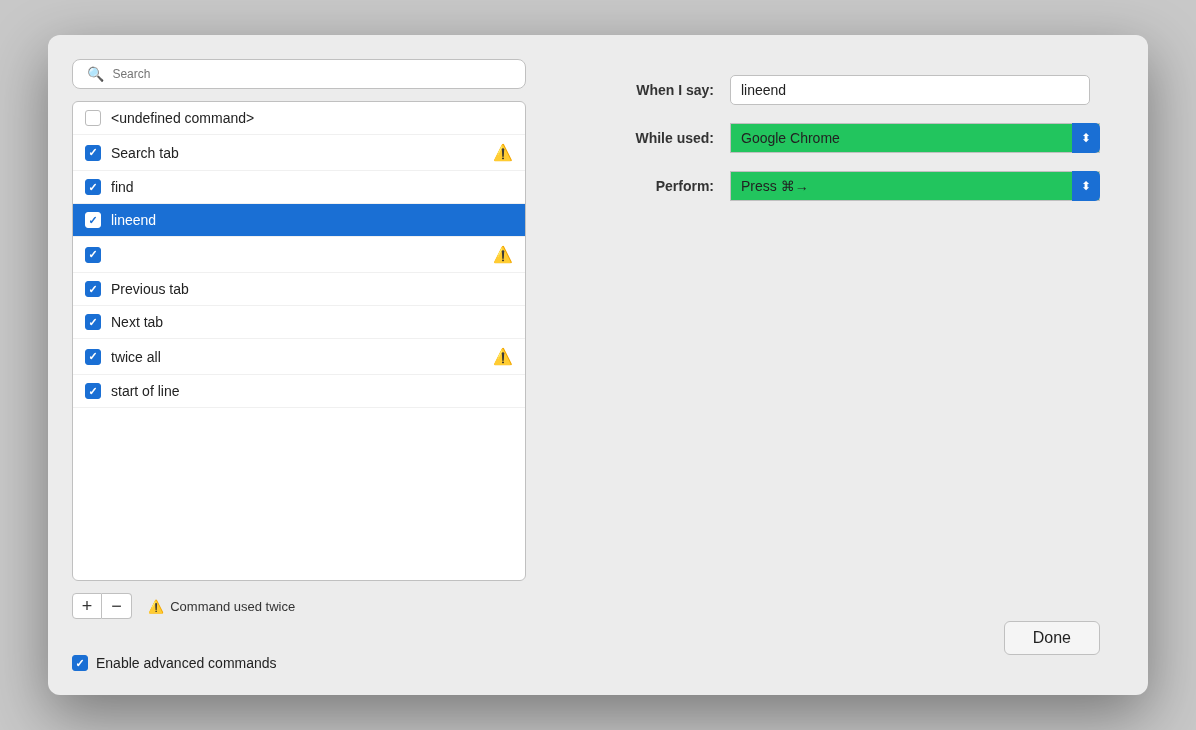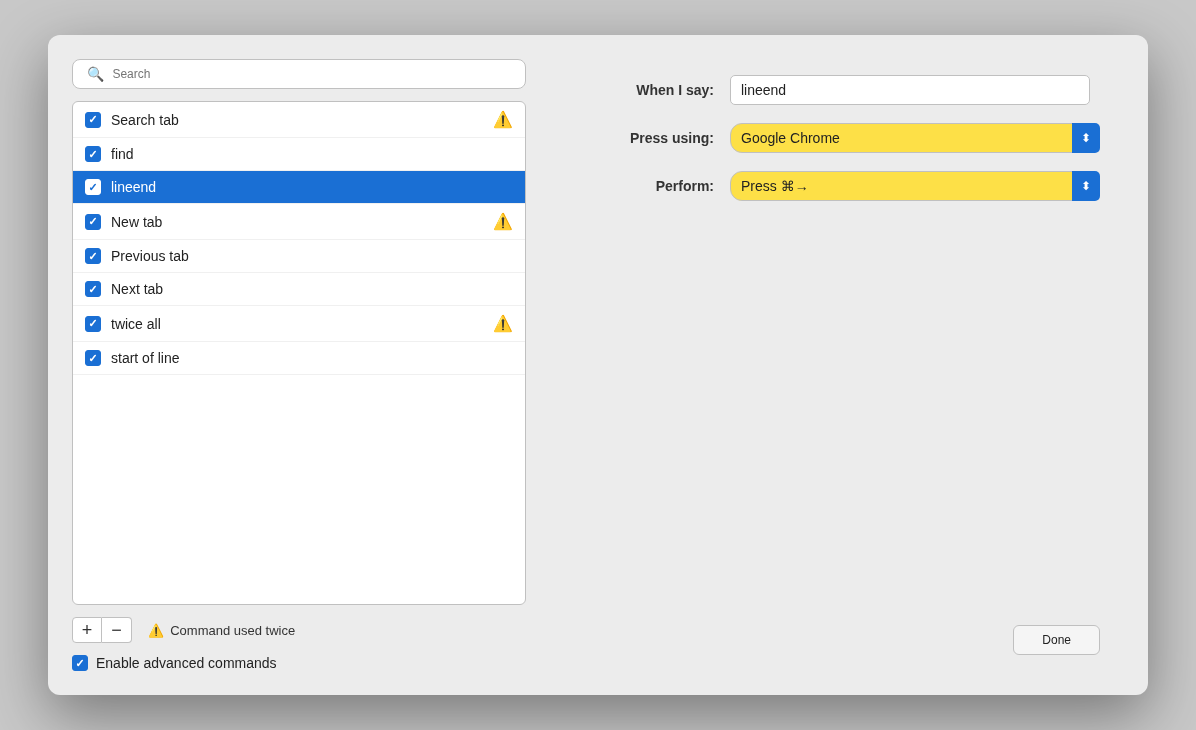--- a/index.html
+++ b/index.html
@@ -178,21 +178,21 @@
       gap: 6px;
       font-size: 13px;
       color: #333;
       margin-left: 16px;
     }
 
     .enable-row {
       display: flex;
       align-items: center;
       gap: 8px;
-      margin-top: 0;
+      margin-top: 24px;
     }
 
     .enable-checkbox {
       width: 16px;
       height: 16px;
       appearance: none;
       -webkit-appearance: none;
       border: 1.5px solid #1a6fd4;
       border-radius: 3px;
       background: #1a6fd4;
@@ -252,23 +252,23 @@
     }
 
     .form-select-container {
       position: relative;
       width: 370px;
     }
 
     .form-select {
       appearance: none;
       -webkit-appearance: none;
-      background: #fde047;
-      border: 1px solid #c0c0c0;
-      border-radius: 12px;
+      background: #22c55e;
+      border: 1px solid #c0c0c0;
+      border-radius: 0;
       padding: 6px 36px 6px 10px;
       font-size: 14px;
       color: #222;
       width: 100%;
       outline: none;
       cursor: pointer;
     }
 
     .select-arrow {
       position: absolute;
@@ -284,21 +284,21 @@
       color: white;
       font-size: 12px;
       pointer-events: none;
     }
 
     .btn-done {
       background: #f5f5f5;
       border: 1px solid #c0c0c0;
       border-radius: 6px;
       padding: 7px 28px;
-      font-size: 12px;
+      font-size: 16px;
       cursor: pointer;
       color: #222;
     }
 
     .right-bottom {
       margin-top: auto;
       display: flex;
       justify-content: flex-end;
     }
   </style>
@@ -309,36 +309,39 @@
 
   <div class="left-panel">
 
     <div class="search-bar">
       <span class="search-icon-svg">🔍</span>
       <input type="text" placeholder="Search" style="">
     </div>
 
     <div class="list-container">
 
+    <div class="list-item">
+          <div class="checkbox unchecked"></div>
+          <span class="list-item-label">&lt;undefined command&gt;</span>
+        </div>
         <div class="list-item">
           <div class="checkbox checked"></div>
           <span class="list-item-label">Search tab</span>
           <span class="warning-icon">⚠️</span>
         </div>
         <div class="list-item">
           <div class="checkbox checked"></div>
           <span class="list-item-label">find</span>
         </div>
         <div class="list-item selected">
           <div class="checkbox checked"></div>
           <span class="list-item-label">lineend</span>
         </div>
         <div class="list-item">
           <div class="checkbox checked"></div>
-          <span class="list-item-label">New tab</span>
           <span class="warning-icon">⚠️</span>
         </div>
         <div class="list-item">
           <div class="checkbox checked"></div>
           <span class="list-item-label">Previous tab</span>
         </div>
         <div class="list-item">
           <div class="checkbox checked"></div>
           <span class="list-item-label">Next tab</span>
         </div>
@@ -370,21 +373,21 @@
   </div>
 
   <div class="right-panel">
 
     <div class="form-row">
       <label class="form-label">When I say:</label>
       <input class="form-input-text" type="text" value="lineend" style="">
     </div>
 
     <div class="form-row">
-      <label class="form-label">Press using:</label>
+      <label class="form-label">While used:</label>
       <div class="form-select-container">
         <select class="form-select">
           
         <option value="Any Application">Any Application</option><option value="Google Chrome" selected="">Google Chrome</option><option value="Safari">Safari</option><option value="Firefox">Firefox</option></select>
         <div class="select-arrow">⬍</div>
       </div>
     </div>
 
     <div class="form-row">
       <label class="form-label">Perform:</label>

